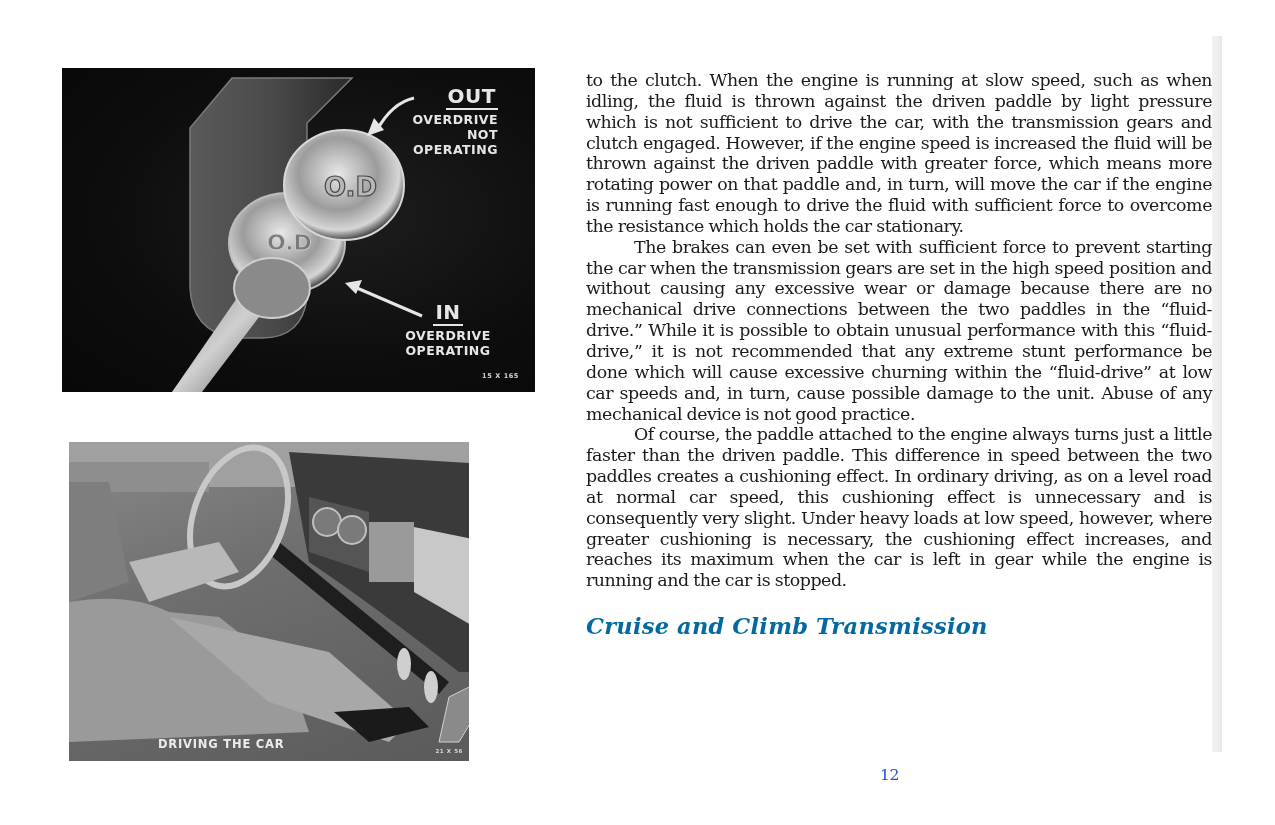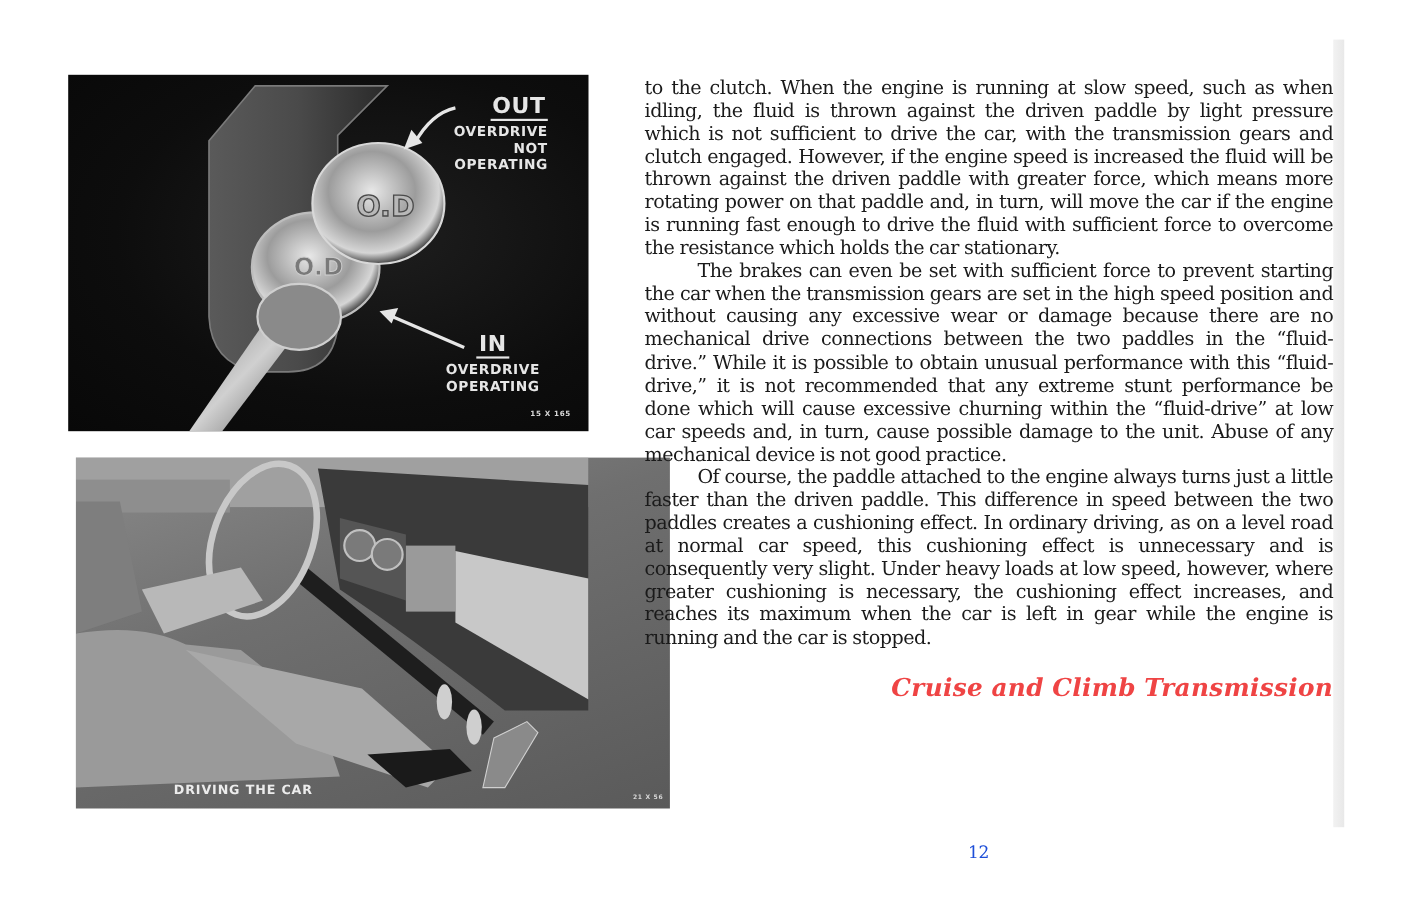--- a/index.html
+++ b/index.html
@@ -57,22 +57,22 @@
       color: #d8d8d8;
       font-family: "DejaVu Sans", sans-serif;
       font-weight: bold;
       font-size: 6.5px;
       letter-spacing: 0.6px;
     }
     .photo-od .photo-code { right: 16px; bottom: 12px; }
 
     
     .photo-drive {
-      left: 69px; top: 416px;
-      width: 540px; height: 319px;
+      left: 69px; top: 442px;
+      width: 400px; height: 319px;
       background: linear-gradient(160deg, #8a8a8a 0%, #6f6f6f 40%, #5a5a5a 100%);
     }
     .photo-drive svg { position: absolute; left: 0; top: 0; }
     .drive-caption {
       position: absolute;
       left: 89px; bottom: 10px;
       color: #ececec;
       font-family: "DejaVu Sans", sans-serif;
       font-weight: bold;
       font-size: 11.5px;
@@ -102,22 +102,21 @@
     .text-col p.indent { text-indent: 48px; }
     .text-col p.cont { text-align-last: left; }
     .section-heading {
       margin: 22px 0 2px 0;
       font-family: "DejaVu Serif", serif;
       font-style: italic;
       font-weight: bold;
       font-size: 22.5px;
       line-height: 26px;
       letter-spacing: 0.3px;
-      color: #ef4444;
-      text-align: right;
+      color: #0369a1;
     }
     .page-number {
       position: absolute;
       left: 880px; top: 766px;
       font-family: "DejaVu Serif", serif;
       font-size: 15.5px;
       color: #1d4ed8;
       letter-spacing: -0.3px;
     }
   </style>

